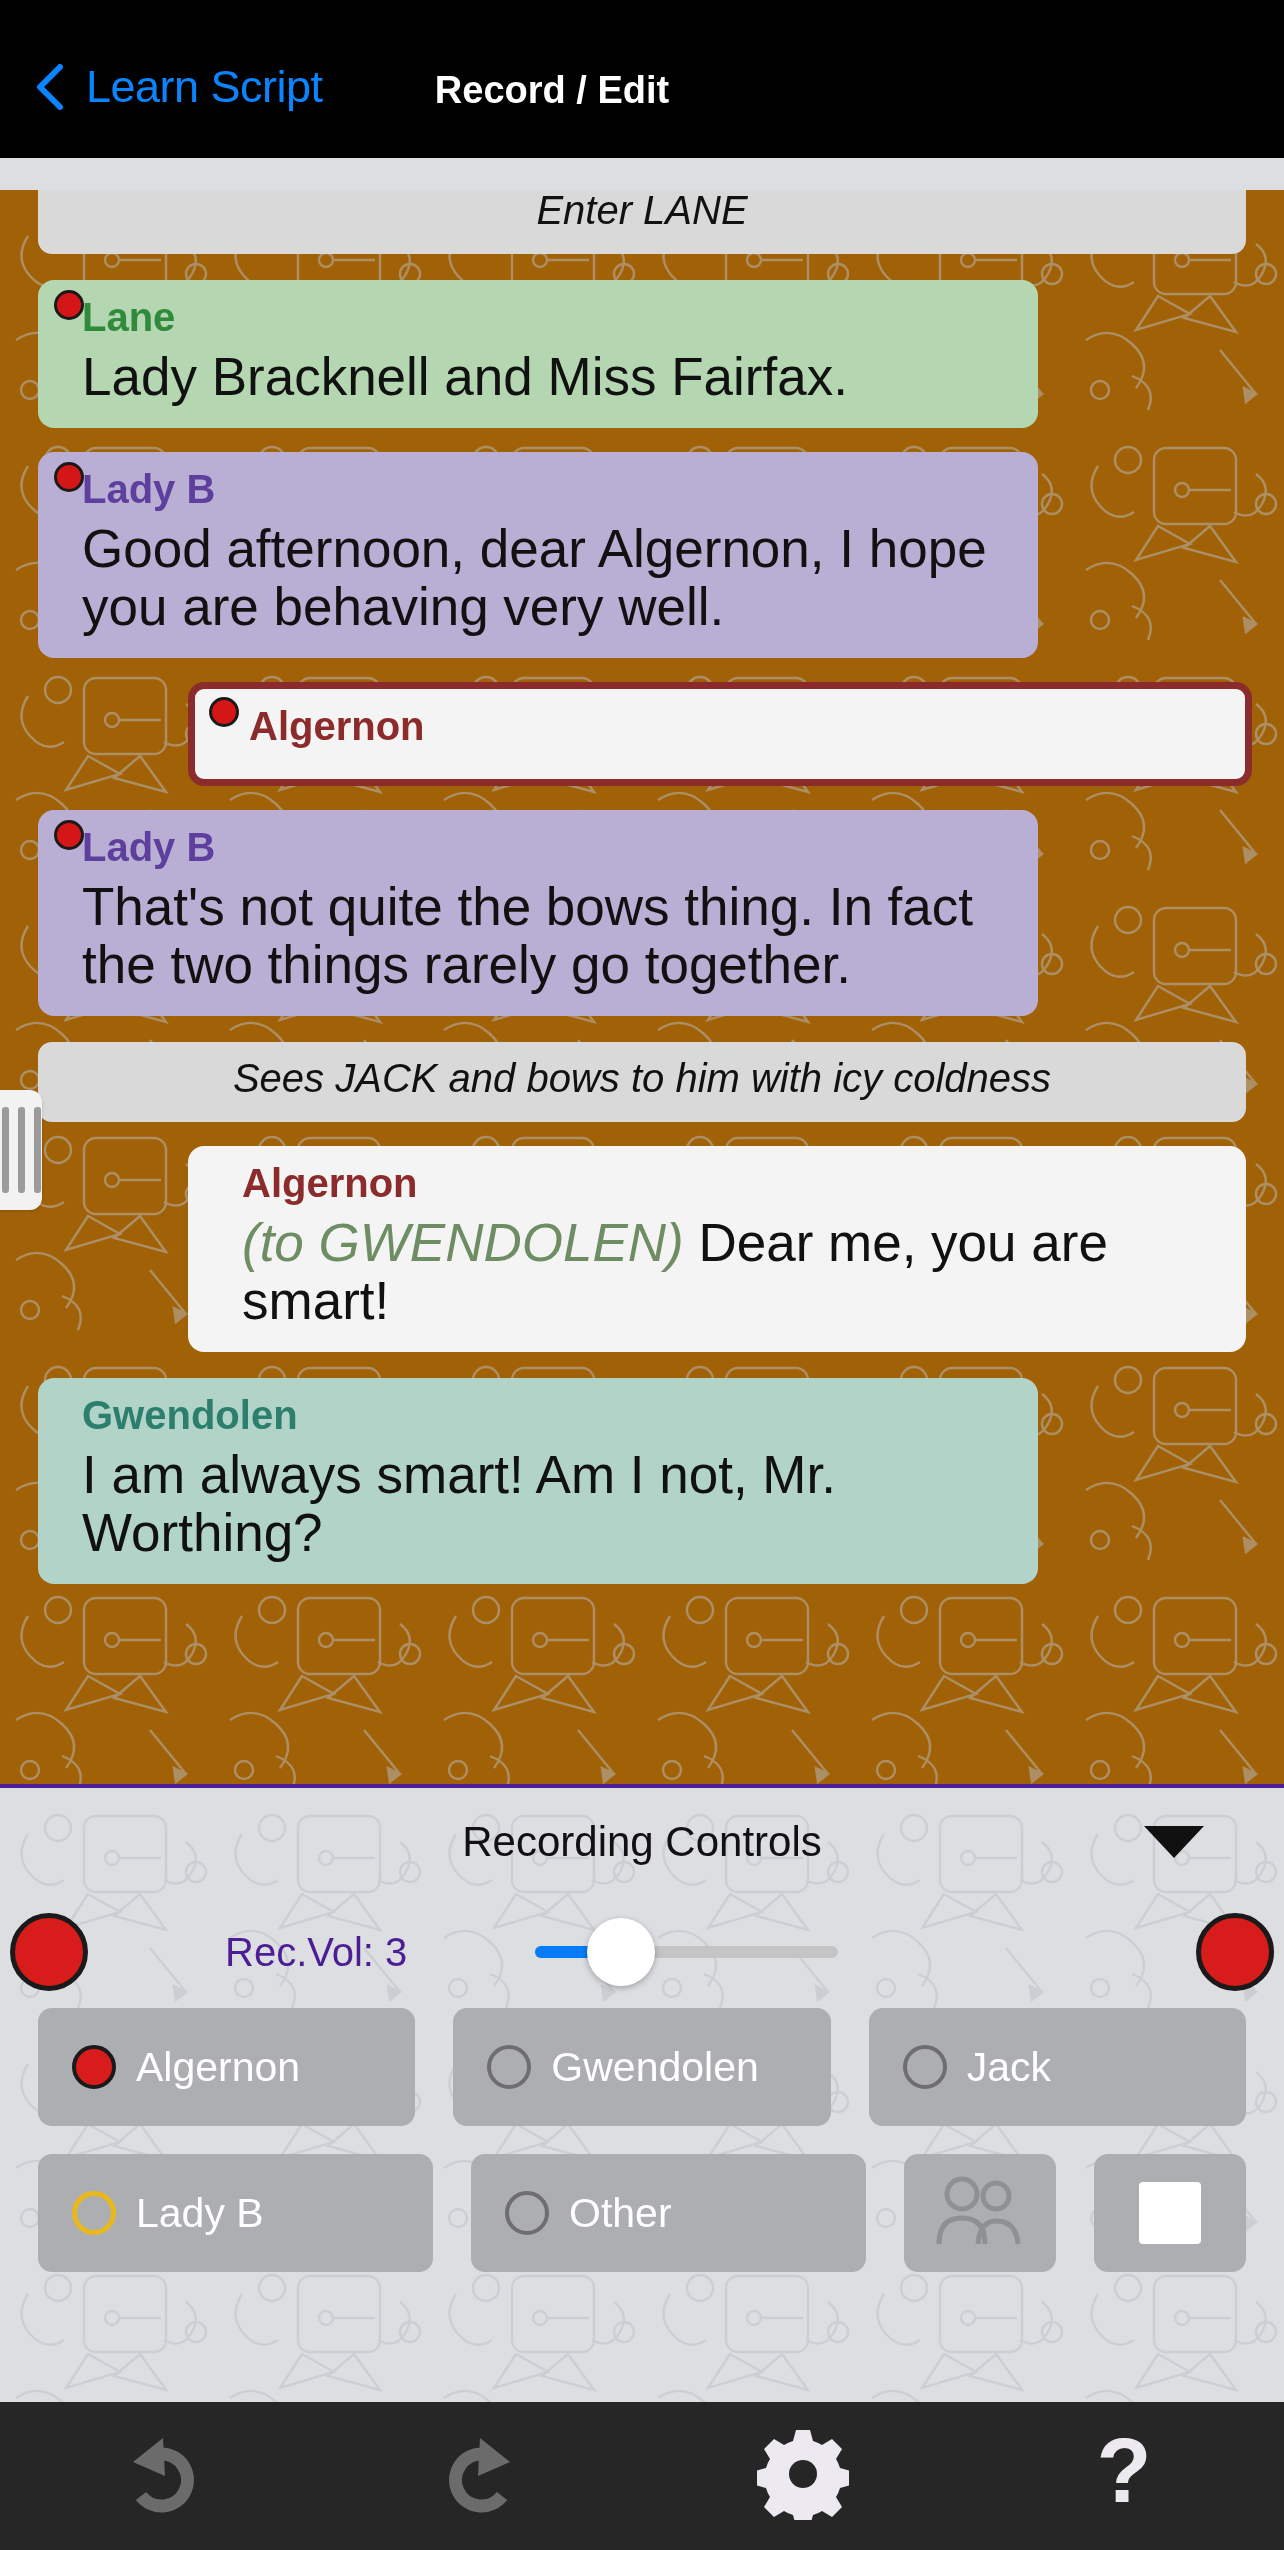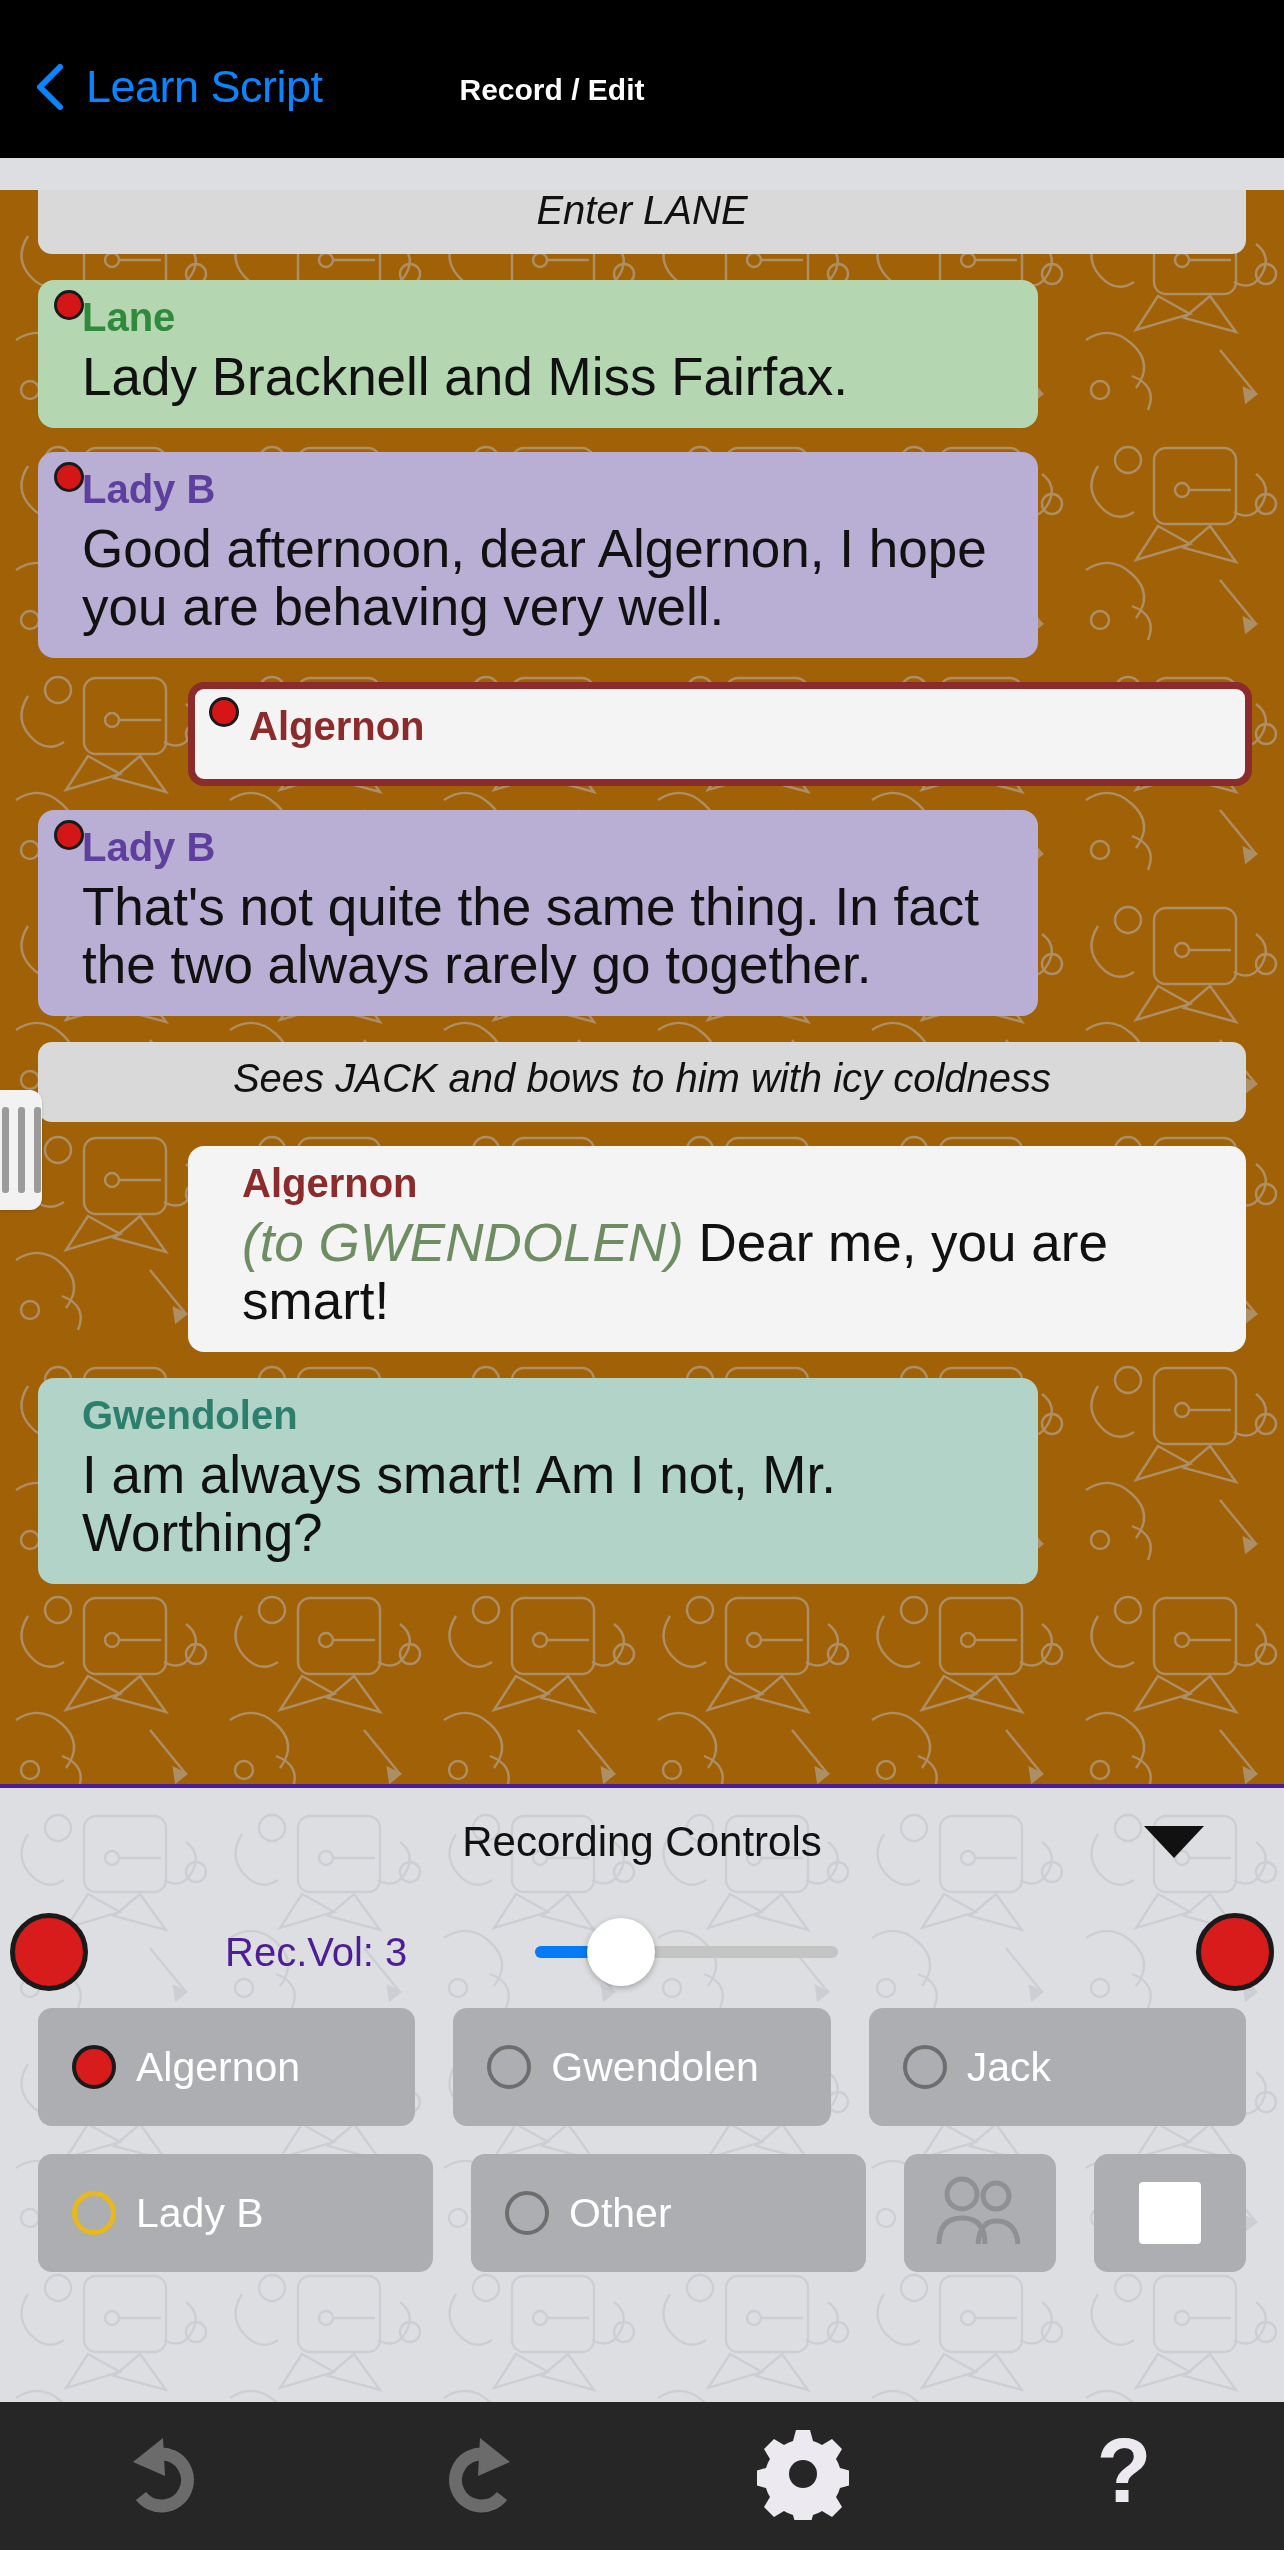--- a/index.html
+++ b/index.html
@@ -22,21 +22,21 @@
     display:flex; align-items:center; gap:22px; cursor:pointer;
   }
   .chev{ width:30px; height:46px; position:relative; }
   .chev svg{ display:block; }
   .back-label{
     color:#0a84ff; font-size:45px; font-weight:400; letter-spacing:-0.5px;
     line-height:46px;
   }
   .nav-title{
     position:absolute; left:0; right:12px; top:8px;
-    text-align:center; color:#fff; font-size:30px; font-weight:700;
+    text-align:center; color:#fff; font-size:38px; font-weight:700;
     letter-spacing:0px; line-height:48px;
     width:1284px; padding-left:150px; padding-right:330px;
   }
 
   
   .script-area{
     position:absolute; top:158px; left:0; width:1284px; height:1626px;
     background:#a16207;
     overflow:hidden;
     margin-top:32px;
@@ -231,21 +231,21 @@
       </div>
 
       <div class="bubble b-alg-sel">
         <span class="dot"></span>
         <div class="who">Algernon</div>
       </div>
 
       <div class="bubble b-ladyb">
         <span class="dot"></span>
         <div class="who">Lady B</div>
-        <div class="line">That's not quite the same thing. In fact the two always rarely go together.</div>
+        <div class="line">That's not quite the bows thing. In fact the two things rarely go together.</div>
       </div>
 
       <div class="stage-dir" style="margin-top:26px">Sees JACK and bows to him with icy coldness</div>
 
       <div class="bubble b-alg">
         <div class="who">Algernon</div>
         <div class="line"><span class="inline-dir">(to GWENDOLEN)</span> <span>Dear me, you are smart!</span></div>
       </div>
 
       <div class="bubble b-gwen">

